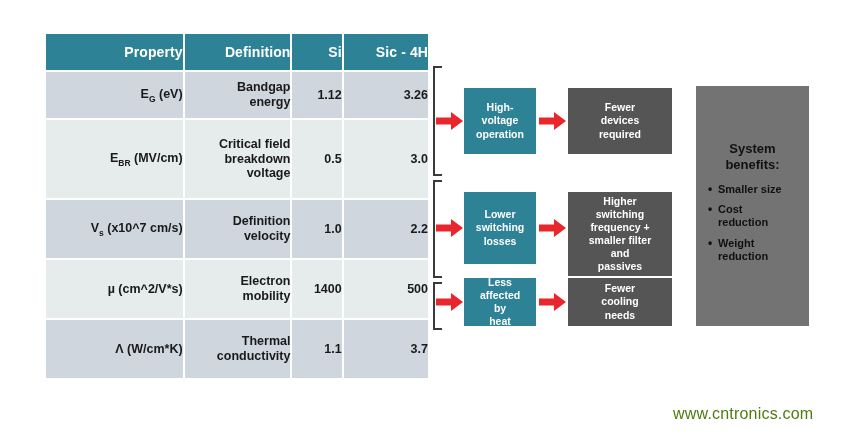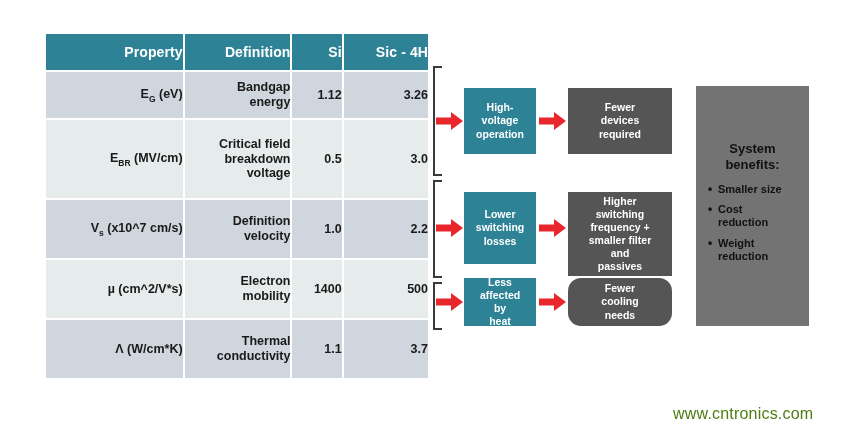--- a/index.html
+++ b/index.html
@@ -100,21 +100,21 @@
     box-sizing: border-box;
   }
   .flow-teal { background: #2E8296; }
   .flow-gray { background: #555555; }
 
   #box-hv      { left: 464px; top: 88px;  width: 72px;  height: 66px; }
   #box-fewer   { left: 568px; top: 88px;  width: 104px; height: 66px; }
   #box-lower   { left: 464px; top: 192px; width: 72px;  height: 72px; text-align: center; }
   #box-higher  { left: 568px; top: 192px; width: 104px; height: 84px; }
   #box-less    { left: 464px; top: 278px; width: 72px;  height: 48px; }
-  #box-cooling { left: 568px; top: 278px; width: 104px; height: 48px; border-radius: 13px; }
+  #box-cooling { left: 568px; top: 278px; width: 104px; height: 48px; }
 
   #arrow-1 { left: 436px; top: 111px; }
   #arrow-2 { left: 539px; top: 111px; }
   #arrow-3 { left: 436px; top: 218px; }
   #arrow-4 { left: 539px; top: 218px; }
   #arrow-5 { left: 436px; top: 292px; }
   #arrow-6 { left: 539px; top: 292px; }
 
   
   #benefits-panel {

